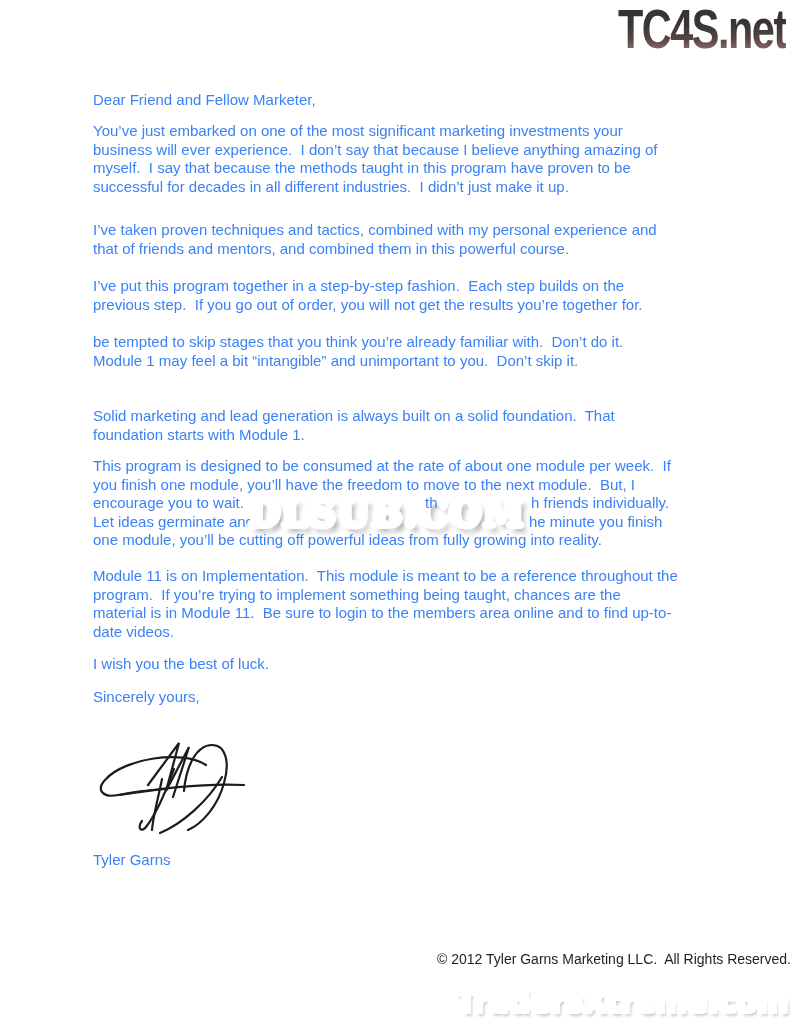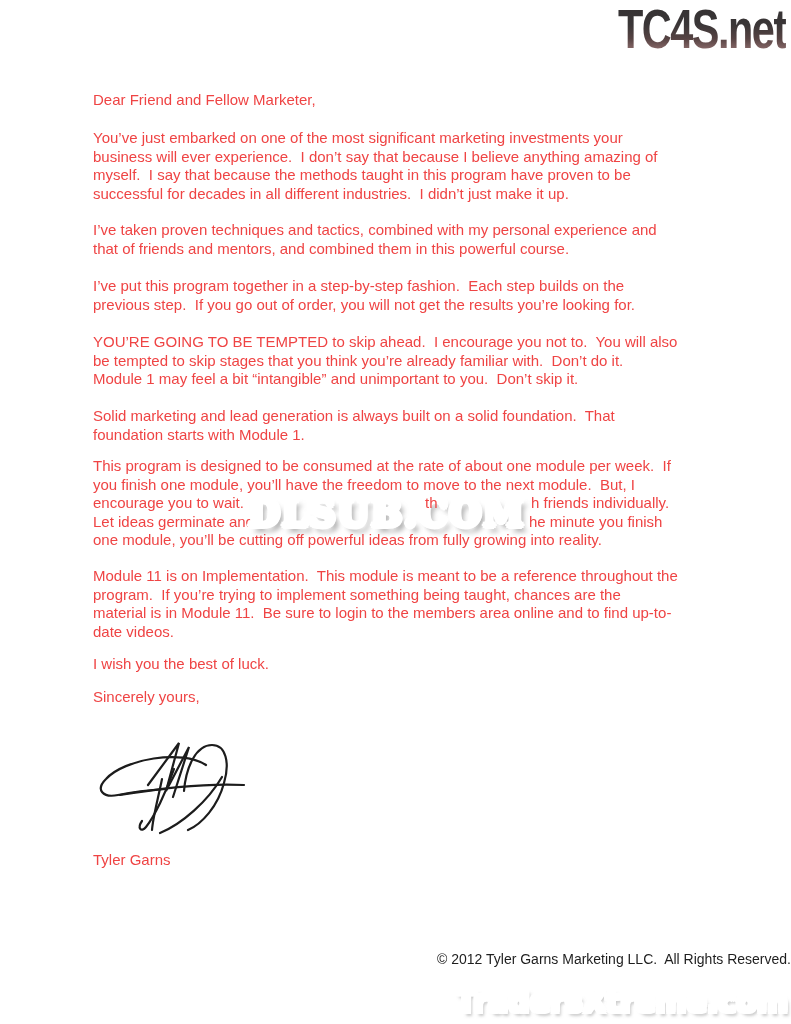--- a/index.html
+++ b/index.html
@@ -3,21 +3,21 @@
 <meta charset="utf-8">
 <style>
   html,body{margin:0;padding:0;background:#ffffff;}
   .page{
     position:relative;width:791px;height:1024px;background:#ffffff;
     overflow:hidden;font-family:"Liberation Sans",sans-serif;color:#1e1e1e;
   }
   
   .line{
     position:relative;white-space:pre;height:18.6px;line-height:18.6px;
-    font-size:15px;color:#ef4444;
+    font-size:15px;color:#3b82f6;
   }
   .para{position:absolute;left:93px;width:640px;}
   .abs{position:absolute;left:93px;}
   .frag{position:absolute;top:0;}
   .frag.above{z-index:6;}
   
   .tc4s{
     position:absolute;top:2px;right:5px;z-index:4;
     font-family:"Liberation Sans",sans-serif;font-weight:bold;
     font-size:56px;line-height:54px;letter-spacing:-2px;
@@ -57,36 +57,35 @@
 </head>
 <body>
 
 <div class="page">
 
   <div class="tc4s">TC4S.net</div>
 
   <div class="line abs" style="top:91px;">Dear Friend and Fellow Marketer,</div>
 
   <div id="letter-body">
-      <div class="para" style="top: 129px;">
+      <div class="para" style="top: 122px;">
         <div class="line"><span>You’ve just embarked on one of the most significant marketing investments your</span></div>
         <div class="line"><span>business will ever experience.  I don’t say that because I believe anything amazing of</span></div>
         <div class="line"><span>myself.  I say that because the methods taught in this program have proven to be</span></div>
         <div class="line"><span>successful for decades in all different industries.  I didn’t just make it up.</span></div>
       </div>
       <div class="para" style="top: 221px;">
         <div class="line"><span>I’ve taken proven techniques and tactics, combined with my personal experience and</span></div>
         <div class="line"><span>that of friends and mentors, and combined them in this powerful course.</span></div>
       </div>
       <div class="para" style="top: 277px;">
         <div class="line"><span>I’ve put this program together in a step-by-step fashion.  Each step builds on the</span></div>
-        <div class="line"><span>previous step.  If you go out of order, you will not get the results you’re looking for.</span></div>
+        <div class="line"><span>previous step.  If you go out of order, you will not get the results you’re together for.</span></div>
       </div>
       <div class="para" style="top: 333px;">
-        <div class="line"><span>YOU’RE GOING TO BE TEMPTED to skip ahead.  I encourage you not to.  You will also</span></div>
         <div class="line"><span>be tempted to skip stages that you think you’re already familiar with.  Don’t do it.</span></div>
         <div class="line"><span>Module 1 may feel a bit “intangible” and unimportant to you.  Don’t skip it.</span></div>
       </div>
       <div class="para" style="top: 407px;">
         <div class="line"><span>Solid marketing and lead generation is always built on a solid foundation.  That</span></div>
         <div class="line"><span>foundation starts with Module 1.</span></div>
       </div>
       <div class="para" style="top: 457px;">
         <div class="line"><span>This program is designed to be consumed at the rate of about one module per week.  If</span></div>
         <div class="line"><span>you finish one module, you’ll have the freedom to move to the next module.  But, I</span></div>

